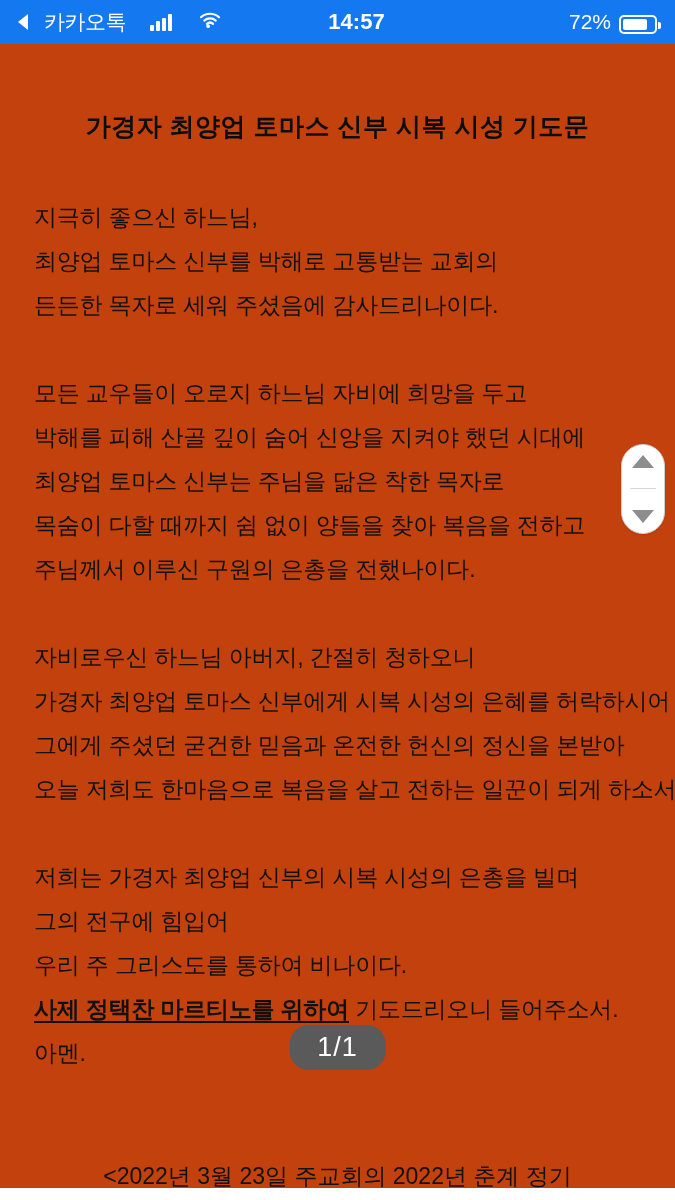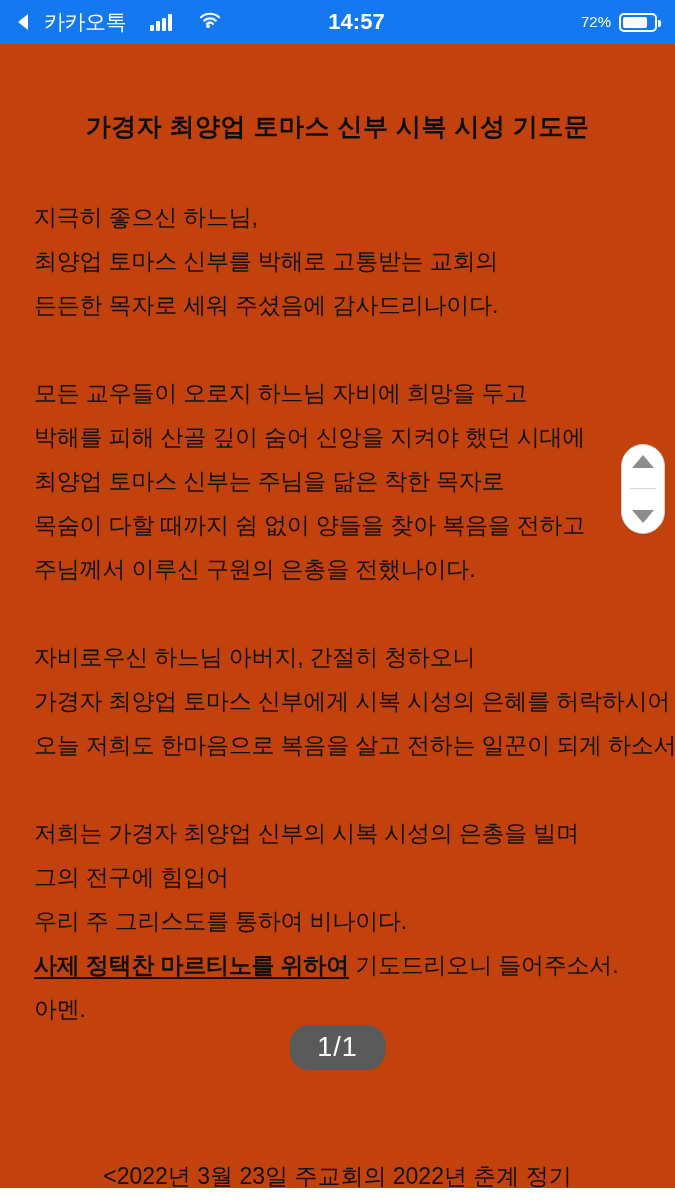--- a/index.html
+++ b/index.html
@@ -61,23 +61,23 @@
     text-align: center;
     font-size: 22px;
     font-weight: 600;
     pointer-events: none;
     padding-left: 36px;
   }
 
   .status-right {
     margin-left: auto;
     display: flex;
-    align-items: flex-start;
+    align-items: flex-end;
     gap: 8px;
-    font-size: 15px;
+    font-size: 21px;
   }
   .battery {
     width: 38px; height: 19px;
     border: 2px solid #ffffff;
     border-radius: 5px;
     position: relative;
     display: inline-block;
   }
   .battery::after {
     content: "";
@@ -236,20 +236,21 @@
       <div class="line">모든 교우들이 오로지 하느님 자비에 희망을 두고</div>
       <div class="line">박해를 피해 산골 깊이 숨어 신앙을 지켜야 했던 시대에</div>
       <div class="line">최양업 토마스 신부는 주님을 닮은 착한 목자로</div>
       <div class="line">목숨이 다할 때까지 쉼 없이 양들을 찾아 복음을 전하고</div>
       <div class="line">주님께서 이루신 구원의 은총을 전했나이다.</div>
     </div>
 
     <div class="para">
       <div class="line">자비로우신 하느님 아버지, 간절히 청하오니</div>
       <div class="line">가경자 최양업 토마스 신부에게 시복 시성의 은혜를 허락하시어</div>
+      <div class="line">그에게 주셨던 굳건한 믿음과 온전한 헌신의 정신을 본받아</div>
       <div class="line">오늘 저희도 한마음으로 복음을 살고 전하는 일꾼이 되게 하소서.</div>
     </div>
 
     <div class="para">
       <div class="line">저희는 가경자 최양업 신부의 시복 시성의 은총을 빌며</div>
       <div class="line">그의 전구에 힘입어</div>
       <div class="line">우리 주 그리스도를 통하여 비나이다.</div>
       <div class="line">
         <span class="underline-seg">사제 정택찬 마르티노를 위하여</span><span> 기도드리오니 들어주소서.</span>
       </div>

